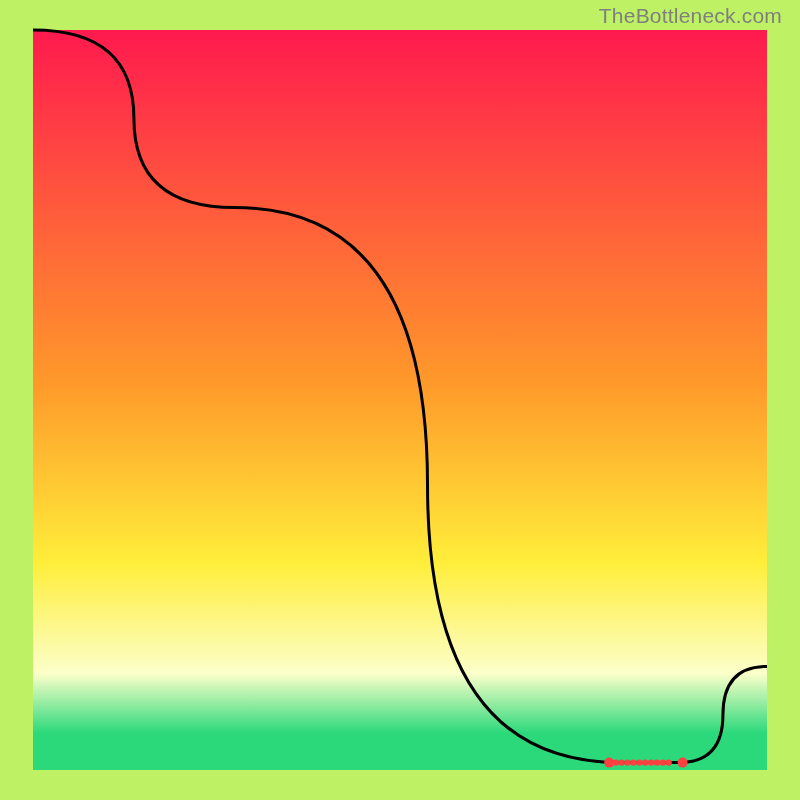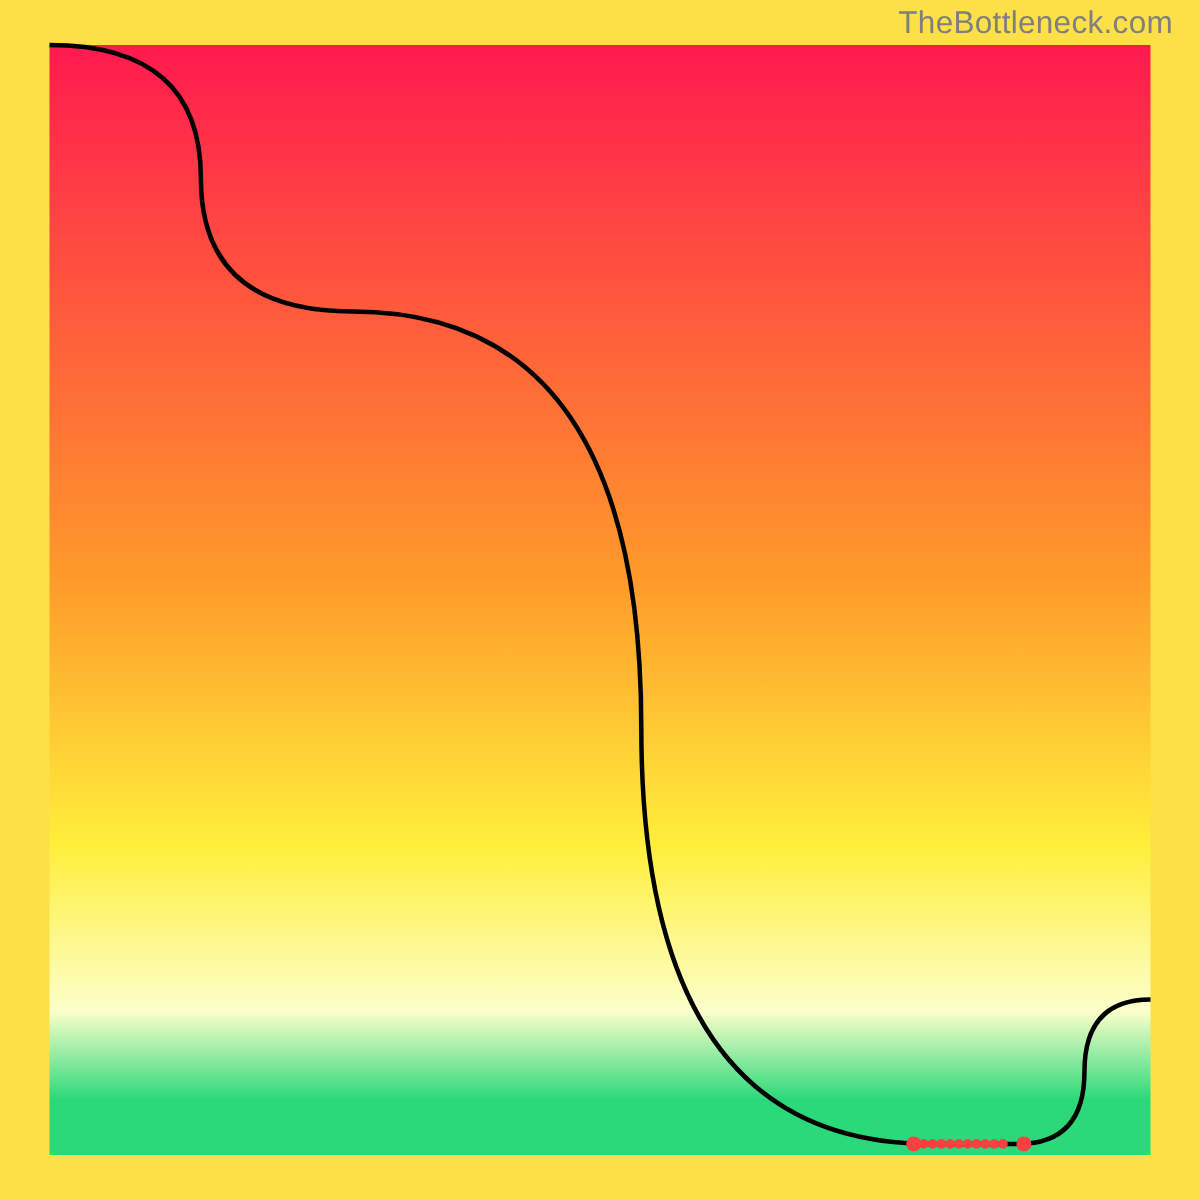--- a/index.html
+++ b/index.html
@@ -10,21 +10,21 @@
     background: #000;
     overflow: hidden;
     font-family: Arial, Helvetica, sans-serif;
   }
   .frame {
     position: absolute;
     top: 0;
     left: 0;
     width: 800px;
     height: 800px;
-    background: #fde047;
+    background: #bef264;
   }
   .attribution {
     position: absolute;
     top: 4px;
     right: 18px;
     color: #7f7f7f;
     font-size: 21px;
     font-weight: 400;
     letter-spacing: 0.2px;
   }

